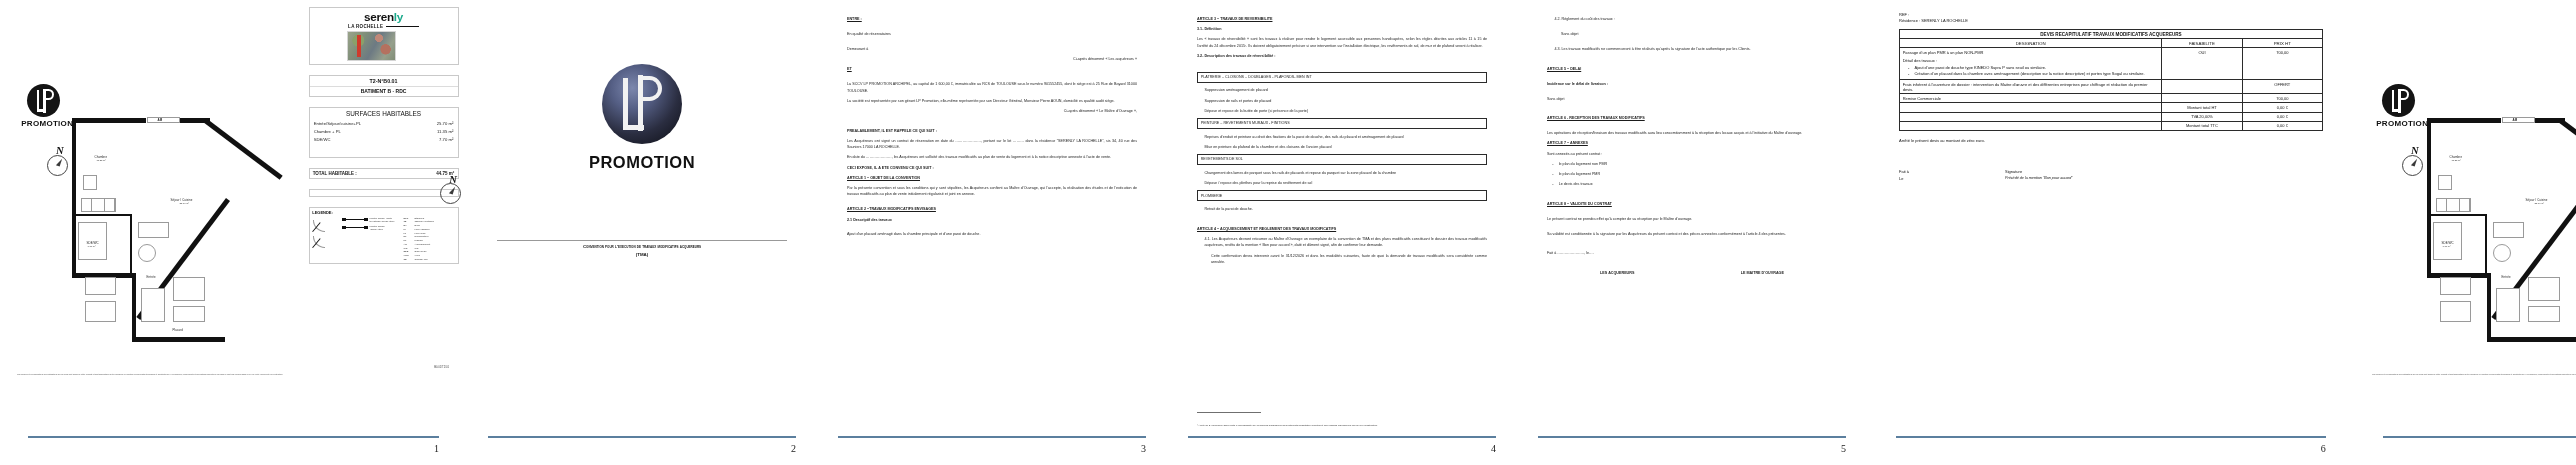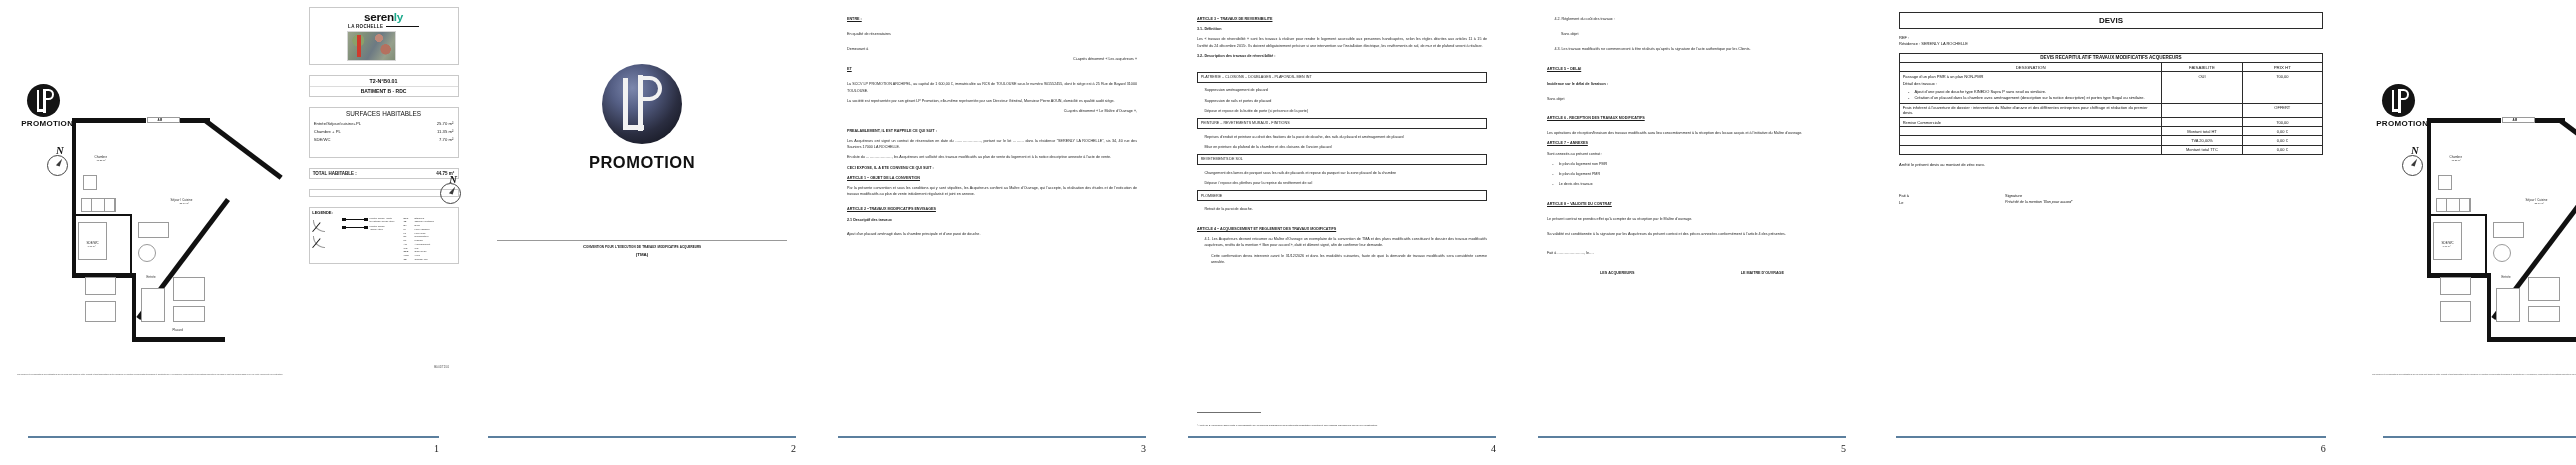--- a/index.html
+++ b/index.html
@@ -567,21 +567,20 @@
       <p style="display:flex;justify-content:space-around;" class="b">
         <span>LES ACQUEREURS</span>
         <span>LE MAITRE D’OUVRAGE</span>
       </p>
     </div>
     <div class="page-rule"></div>
     <div class="page-num">5</div>
   </div>
 
   <div class="page devis-page">
-    <div class="devis-head">DEVIS</div>
     <div class="devis-ref">
       <div>REF :</div>
       <div>Résidence : SERENLY LA ROCHELLE</div>
     </div>
 
     <table class="devis">
       <colgroup>
           <col style="width:62%">
           <col style="width:19%">
           <col style="width:19%">

